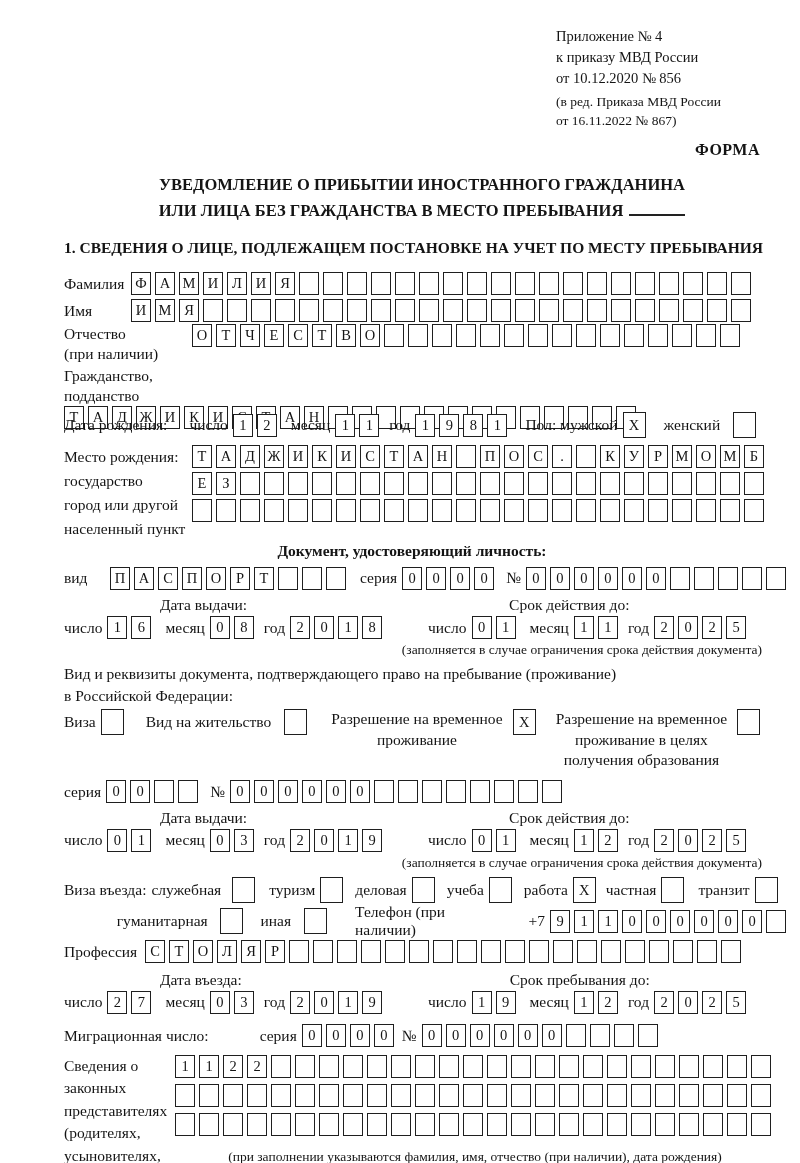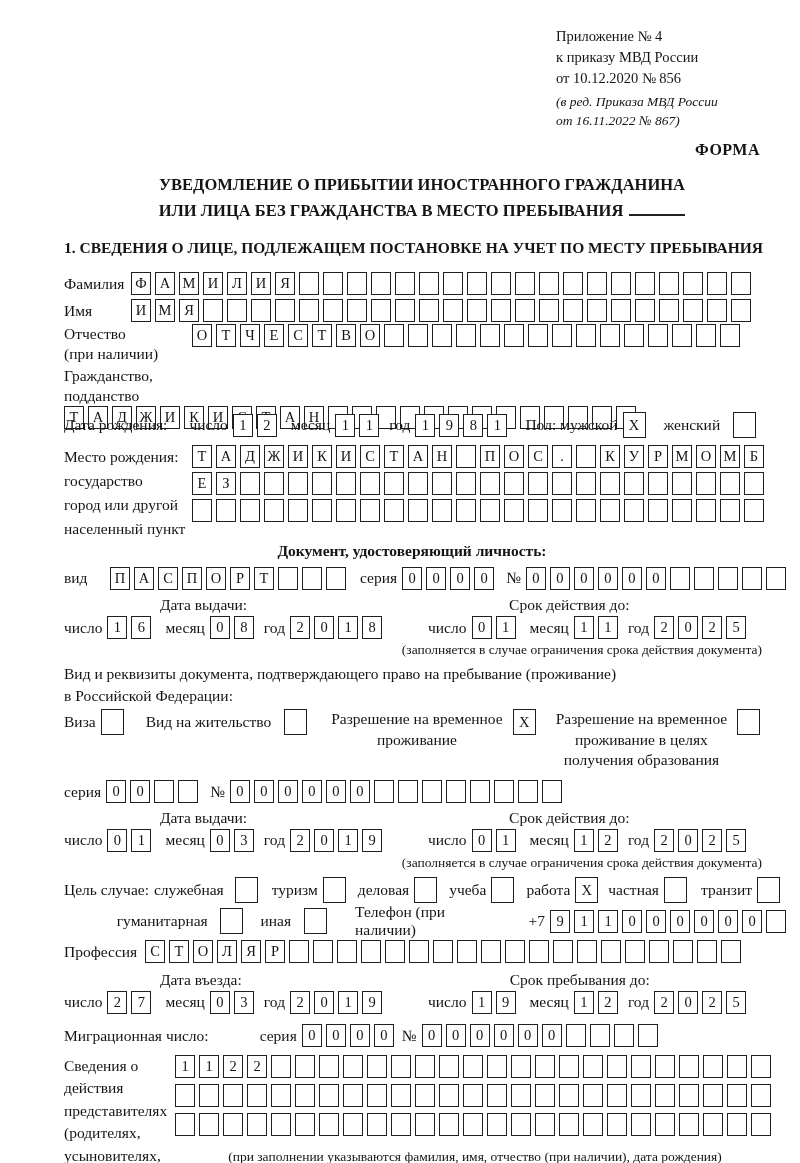--- a/index.html
+++ b/index.html
@@ -6,21 +6,21 @@
   html,body { background:#ffffff; }
   body {
     width:800px; height:1163px;
     font-family:"Liberation Serif", serif;
     color:#141414; font-size:15.5px;
   }
   .page { position:relative; width:800px; height:1163px; padding:26px 10px 10px 64px; overflow:hidden; background:#fff; }
 
   
   .annex { margin-left:492px; font-size:14.5px; line-height:21px; }
-  .edition { margin-left:492px; font-size:13.5px; line-height:19px; margin-top:3px;font-style:italic; }
+  .edition { margin-left:492px; font-size:13.5px; line-height:19px; margin-top:3px; }
   .form-label { text-align:right; padding-right:30px; font-weight:bold; font-size:16px; margin-top:11px; letter-spacing:.5px; }
 
   
   .title { text-align:center; font-weight:bold; font-size:16.5px; line-height:26px; margin-top:13px; margin-right:10px; }
   .blank-line { display:inline-block; width:56px; border-bottom:2px solid #222; height:14px; margin-left:6px; }
   .section-heading { font-weight:bold; font-size:15.5px; margin-top:15px; text-align:left; margin-right:14px; }
 
   
   .row { display:flex; align-items:center; }
   .row.top { align-items:flex-start; }
@@ -511,21 +511,21 @@
     <span class="cells">
         <span class="cell">2</span>
         <span class="cell">0</span>
         <span class="cell">2</span>
         <span class="cell">5</span>
       </span>
   </div>
   <div class="sub-note" style="text-align:right; padding-right:28px; line-height:17px;">(заполняется в случае ограничения срока действия документа)</div>
 
   <div class="row" style="margin-top:5px; height:29px;">
-    <span class="dlabel">Цель случае:</span>
+    <span class="dlabel">Виза въезда:</span>
     <span class="dlabel">служебная</span>
       <span style="width:6px;"></span>
     <span class="cells cb">
         <span class="cell"></span>
       </span>
       <span style="width:10px;"></span>
     <span class="dlabel">туризм</span>
     <span class="cells cb">
         <span class="cell"></span>
       </span>
@@ -686,21 +686,21 @@
         <span class="cell"></span>
         <span class="cell"></span>
         <span class="cell"></span>
         <span class="cell"></span>
       </span>
   </div>
 
   <div class="row top" style="margin-top:5px;">
     <span class="lbl" style="width:111px; line-height:22.5px;">
       <span>Сведения о</span><br>
-      <span>действия</span><br>
+      <span>законных</span><br>
       <span>представителях</span><br>
       <span>(родителях,</span><br>
       <span>усыновителях,</span><br>
       
     </span>
     <span style="display:block;">
       <span class="stack">
         <span class="cells" style="margin-bottom:6px;">
             <span class="cell">1</span>
             <span class="cell">1</span>

